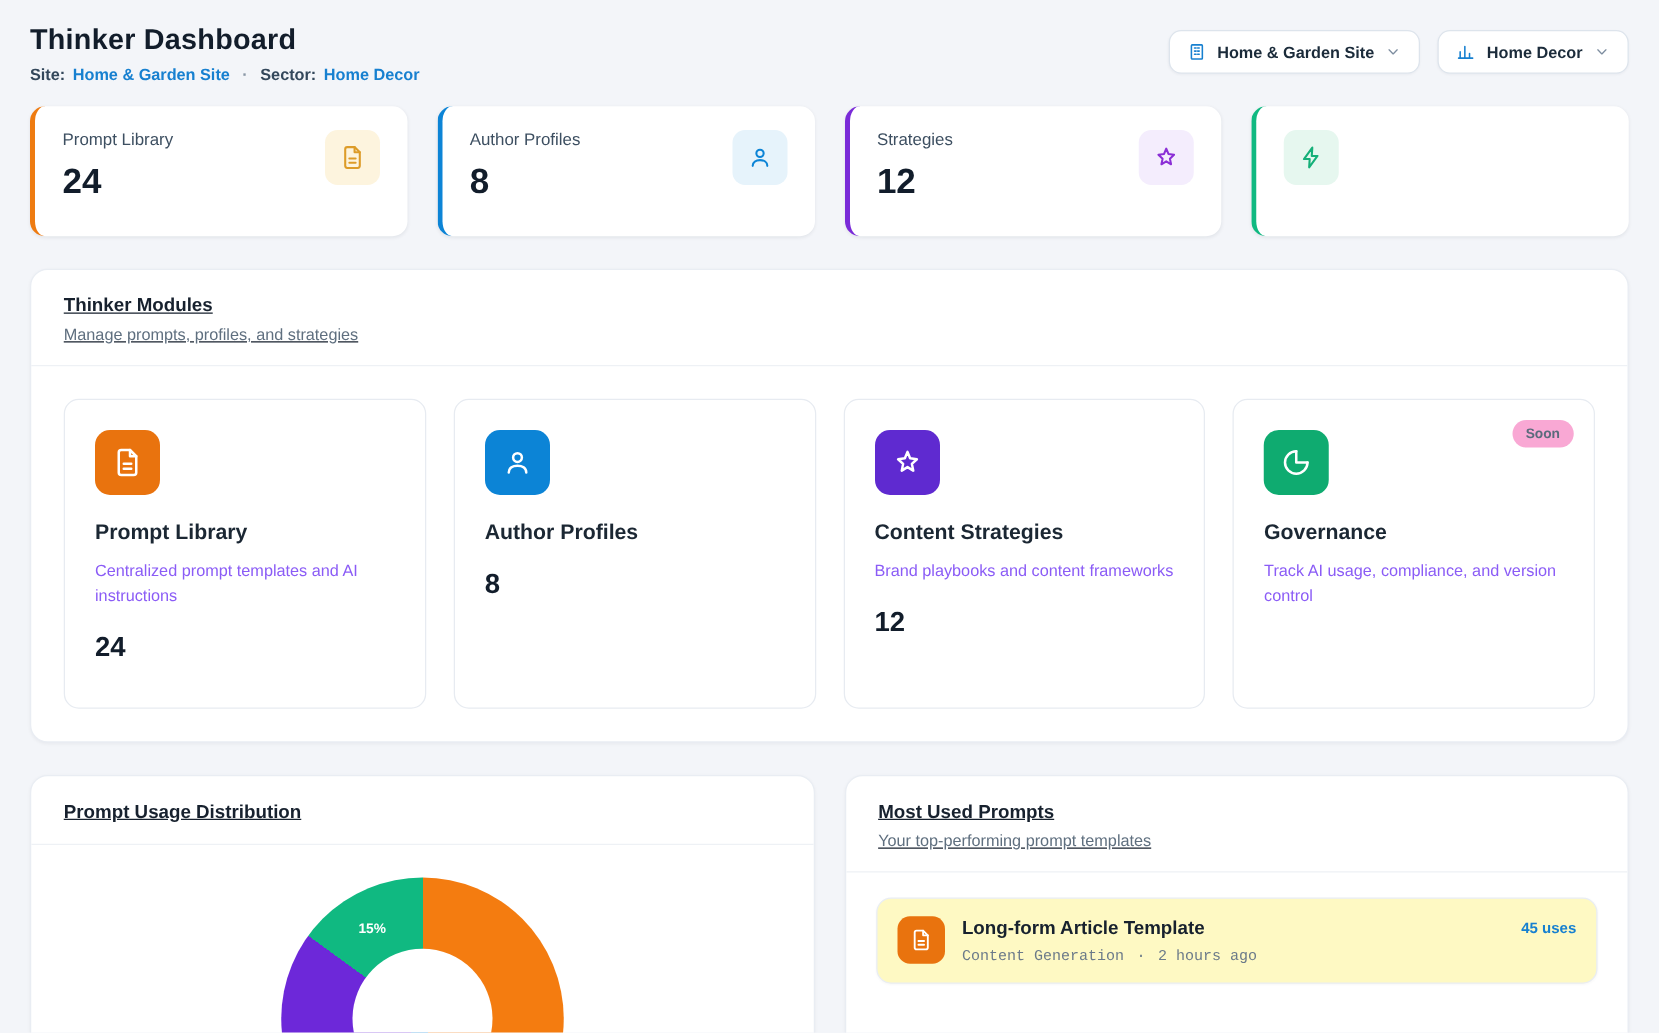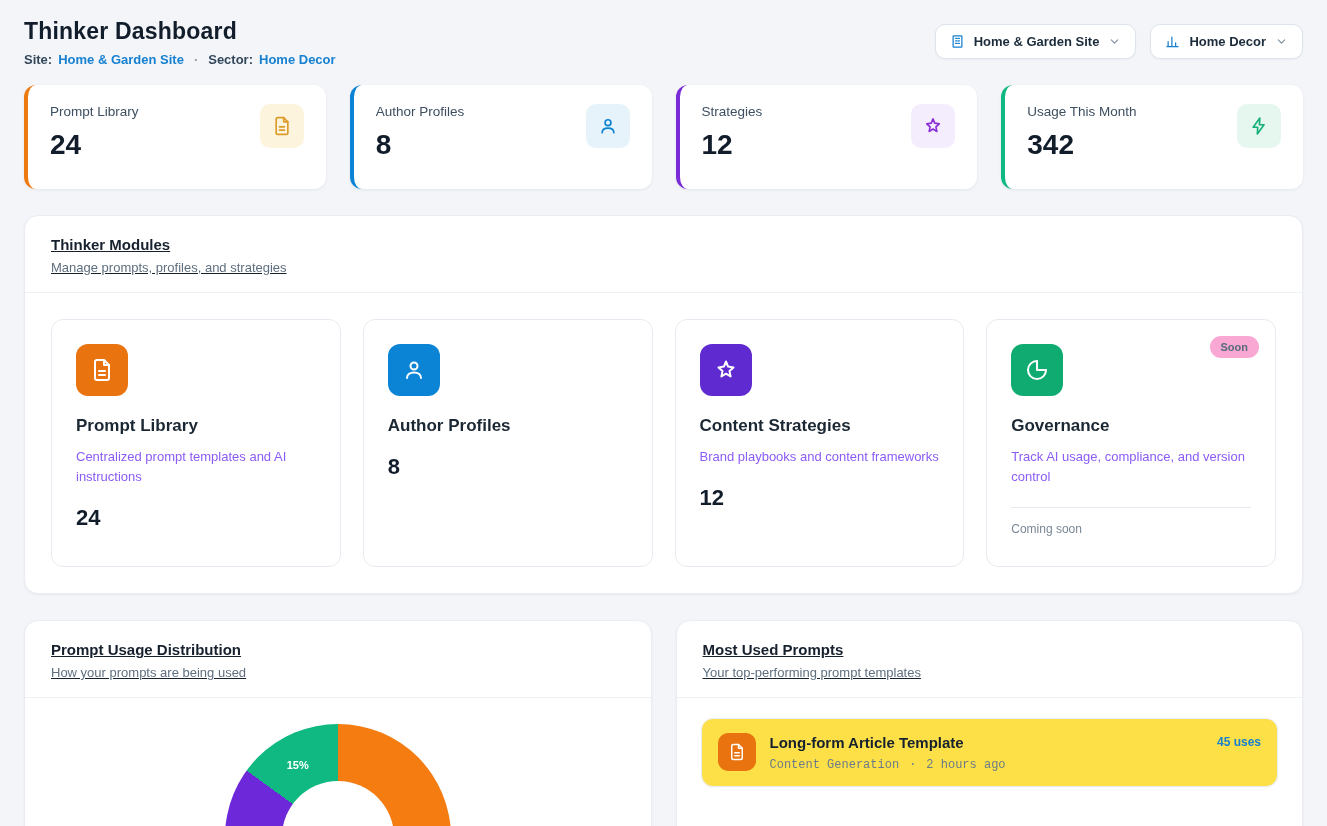--- a/index.html
+++ b/index.html
@@ -73,21 +73,21 @@
   .bottom-row .big-card { flex:1; height:420px; overflow:hidden; }
 
   .donut-wrap { display:flex; justify-content:center; margin-top:26px; }
   .donut { position:relative; width:226px; height:226px; border-radius:50%;
     background:conic-gradient(#f47c10 0deg 160deg,#1086d8 160deg 220deg,#6d28d9 220deg 306deg,#10b981 306deg 360deg); }
   .donut-hole { position:absolute; inset:57px; background:#fff; border-radius:50%; }
   .donut-label { position:absolute; left:73px; top:41px; transform:translate(-50%,-50%);
     color:#fff; font-size:11px; font-weight:700; }
 
   .prompt-item { margin:20px 24px; border:1px solid #e9edf3; border-radius:12px;
-    padding:14px 16px; display:flex; gap:14px; align-items:flex-start; background:#fde047; cursor:pointer;
+    padding:14px 16px; display:flex; gap:14px; align-items:flex-start; background:#fef9c3; cursor:pointer;
     box-shadow:0 1px 2px rgba(16,24,40,.03); }
   .prompt-icon { width:38px; height:38px; border-radius:10px; background:#e9730e;
     display:flex; align-items:center; justify-content:center; flex:0 0 auto; }
   .prompt-icon svg { width:18px; height:18px; stroke:#fff; }
   .prompt-main { flex:1; }
   .prompt-title { font-size:15px; font-weight:800; color:#17212e; margin-top:1px; }
   .prompt-meta { display:flex; gap:10px; align-items:center; font-size:12px; color:#6b7a89; margin-top:7px;font-family:Liberation Mono, monospace; }
   .prompt-uses { font-size:12px; font-weight:800; color:#1780d0; margin-top:2px; }
 
   svg.stroke { fill:none; stroke-width:2; stroke-linecap:round; stroke-linejoin:round; }
@@ -162,24 +162,20 @@
         <div class="stat-label">Strategies</div>
         <div class="stat-value">12</div>
       </div>
       <div class="stat-icon t-purple">
         <svg class="stroke" viewBox="0 0 24 24">
             <path d="M12 3.5l2.1 5.1 5.4.8-4 3.7 1.1 5.4-4.6-2.8-4.6 2.8 1.1-5.4-4-3.7 5.4-.8z"></path>
           </svg>
       </div>
     </div>
     <div class="stat-card b-green">
-      <div>
-        <div class="stat-label">Usage This Month</div>
-        <div class="stat-value">342</div>
-      </div>
       <div class="stat-icon t-green">
         <svg class="stroke" viewBox="0 0 24 24">
             <path d="M13 2.5L5 13.5h5.5L10 21.5l8-11h-5.5z"></path>
           </svg>
       </div>
     </div>
   </div>
 
   <div class="big-card modules-card">
     <div class="card-head">
@@ -226,32 +222,30 @@
       <div class="module">
         <span class="soon-badge">Soon</span>
         <div class="module-icon m-green">
           <svg class="stroke" viewBox="0 0 24 24">
               <path d="M21 12A9 9 0 1 1 12 3"></path>
               <path d="M12 3v9h9"></path>
             </svg>
         </div>
         <div class="module-title">Governance</div>
         <div class="module-desc">Track AI usage, compliance, and version control</div>
-        <div class="module-footer">Coming soon</div>
       </div>
 
     </div>
   </div>
 
   <div class="bottom-row">
 
     <div class="big-card">
       <div class="card-head">
         <div class="card-title">Prompt Usage Distribution</div>
-        <div class="card-sub">How your prompts are being used</div>
       </div>
       <div class="donut-wrap">
         <div class="donut" style="background: conic-gradient(rgb(244, 124, 16) 0deg, rgb(244, 124, 16) 158.4deg, rgb(16, 134, 216) 158.4deg, rgb(16, 134, 216) 219.6deg, rgb(109, 40, 217) 219.6deg, rgb(109, 40, 217) 306deg, rgb(16, 185, 129) 306deg, rgb(16, 185, 129) 360deg);">
           <span class="donut-label">15%</span>
           <div class="donut-hole"></div>
         </div>
       </div>
     </div>
 
     <div class="big-card">

